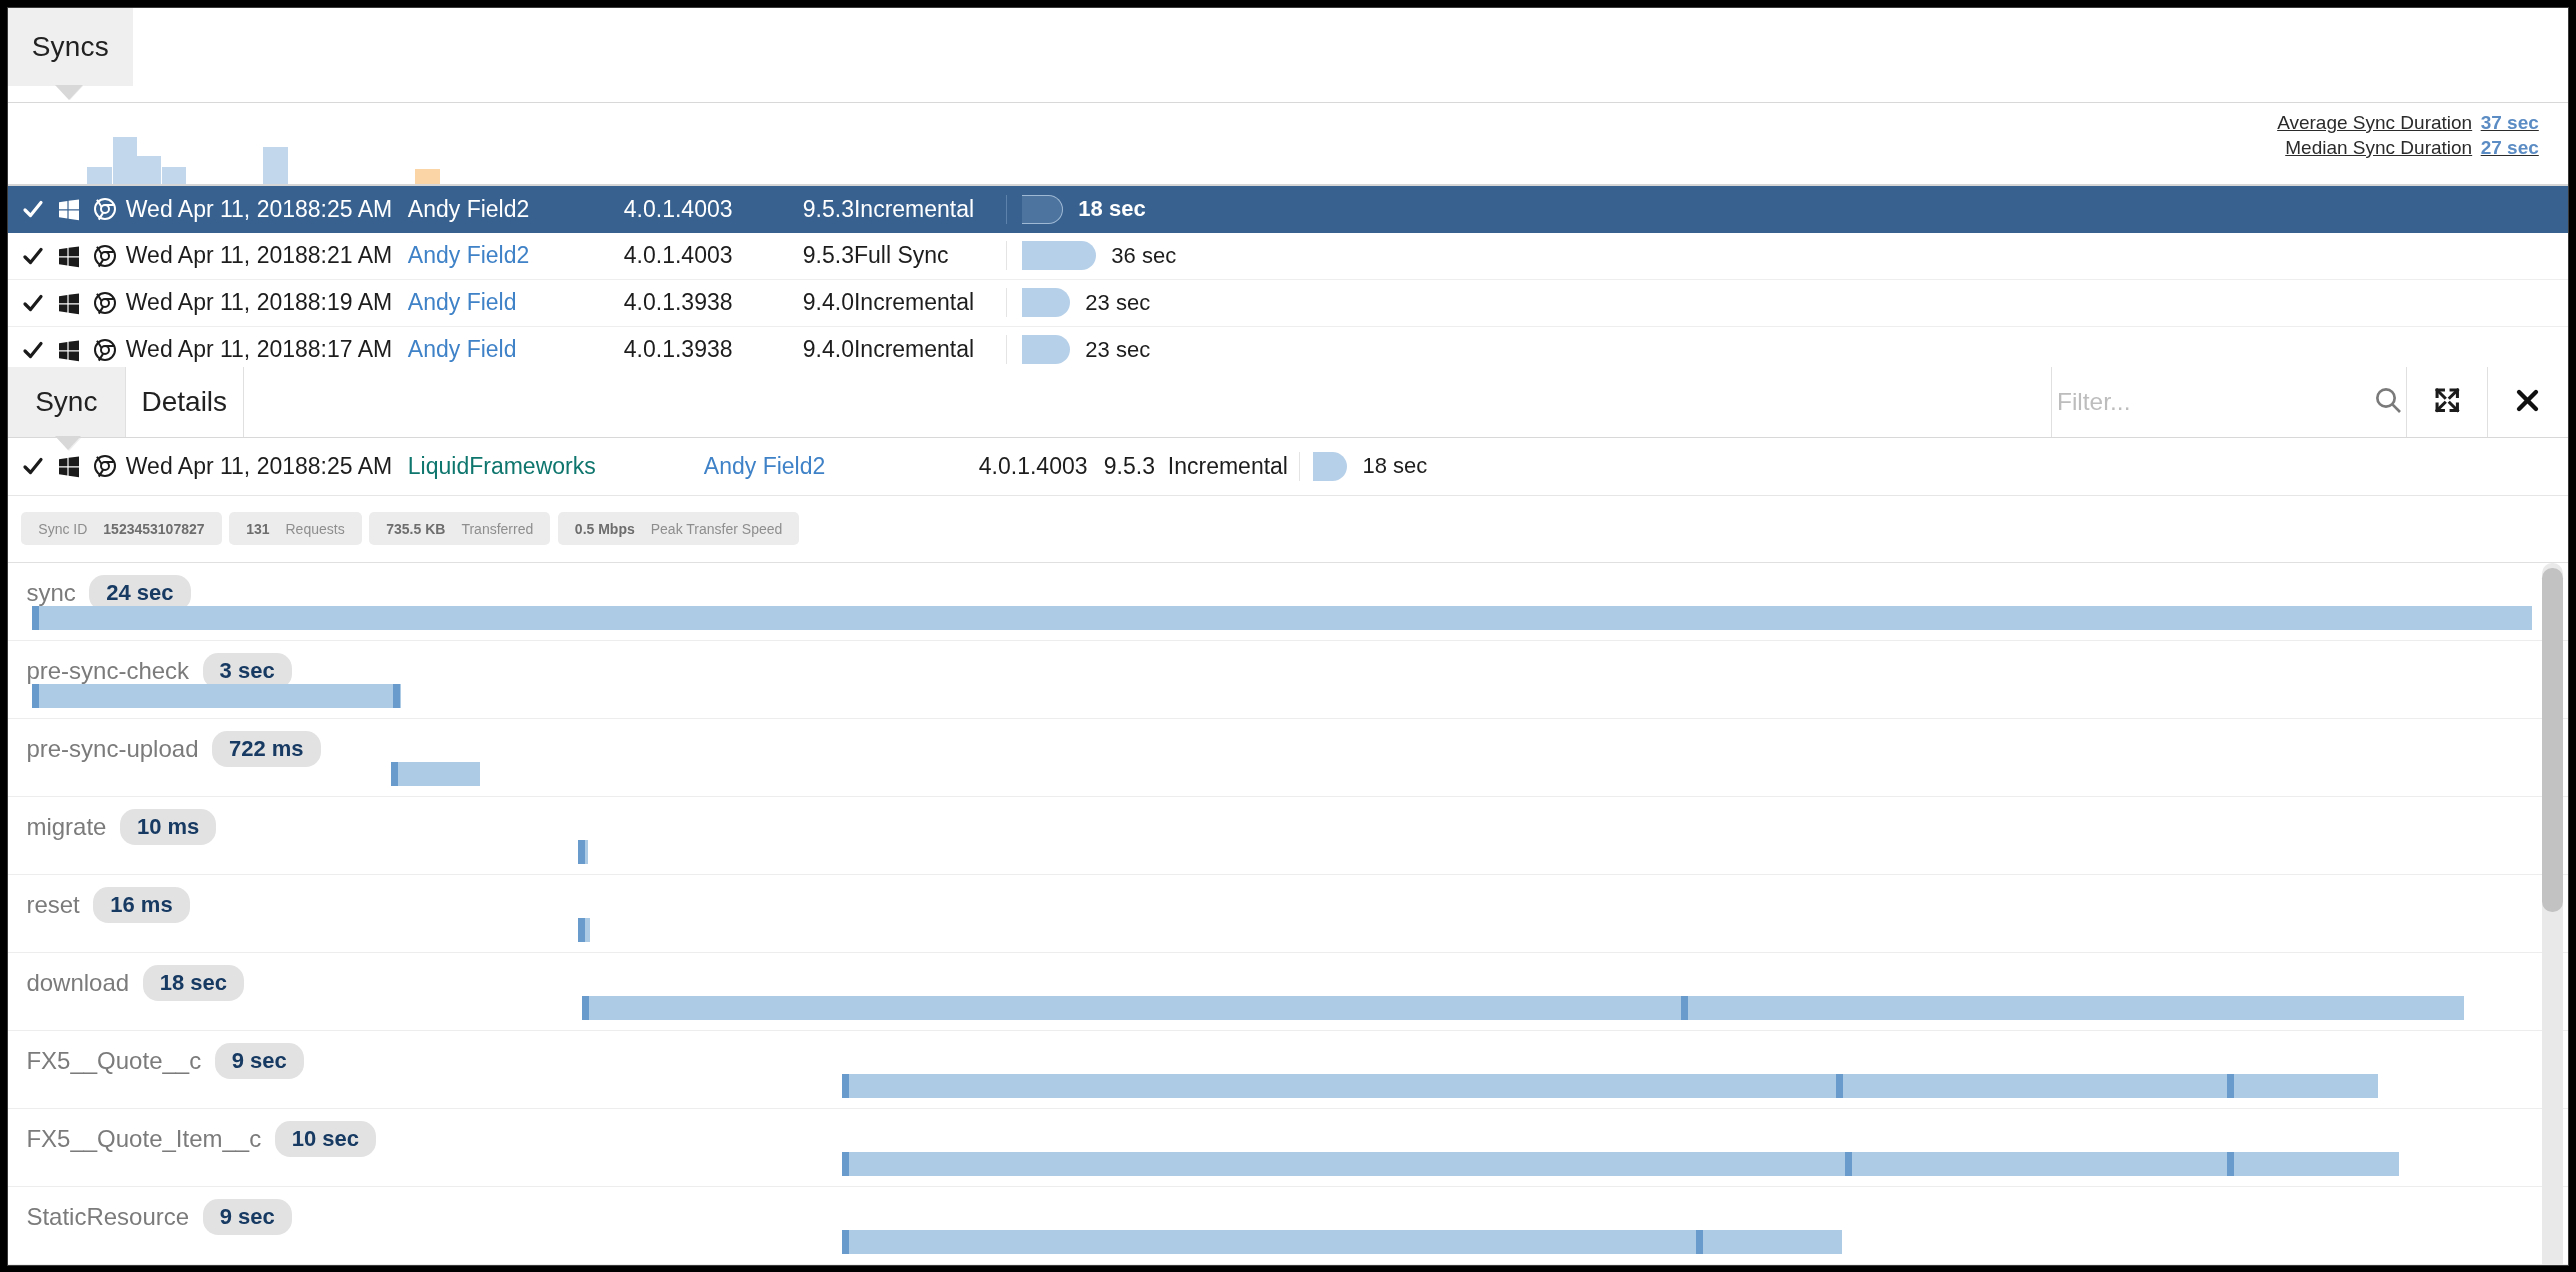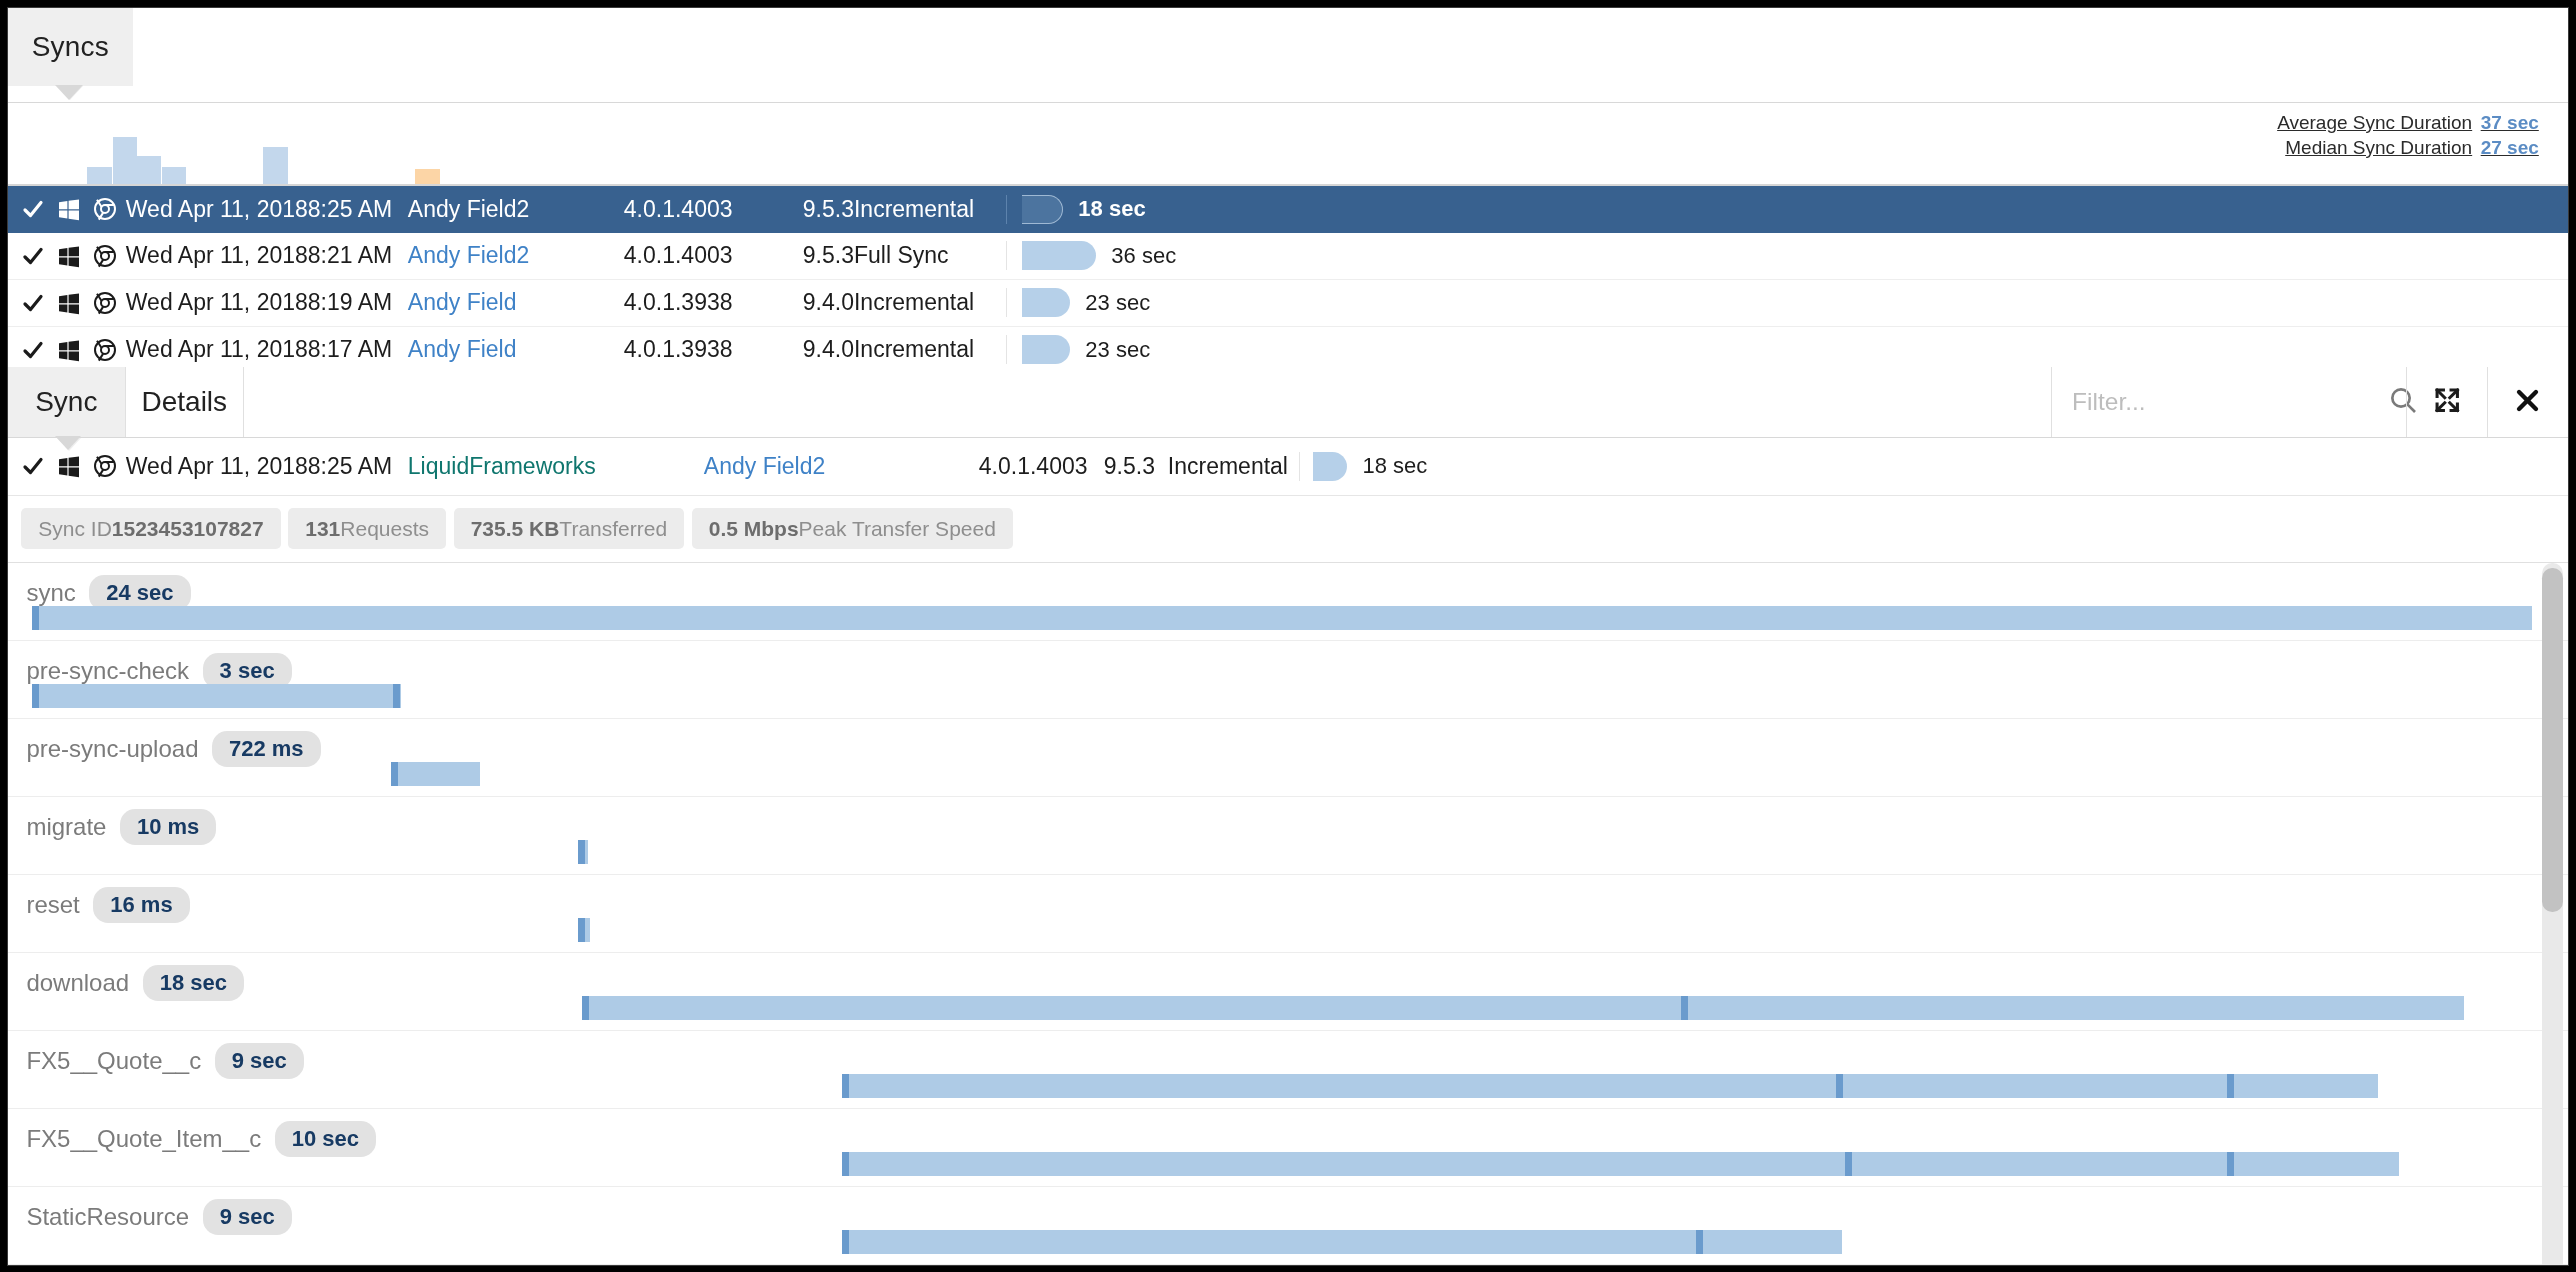--- a/index.html
+++ b/index.html
@@ -186,20 +186,21 @@
     border-right: 13.5px solid transparent;
     border-top: 14.4px solid #d8d8d8;
     z-index: -1;
   }
   .head-spacer { flex: 1 1 auto; }
   .filterbox {
     width: 355px;
     border-left: 1.7px solid #e0e0e0;
     display: flex; align-items: center;
     padding: 0 17px 0 20.3px;
+    justify-content: center;
   }
   .filterbox input {
     flex: 1 1 auto;
     border: none; outline: none;
     font-size: 24.5px;
     color: #444;
     font-family: "Liberation Sans", sans-serif;
     background: transparent;
   }
   .filterbox input::placeholder { color: #bdbdbd; }
@@ -234,23 +235,23 @@
   .pills {
     display: flex; align-items: center;
     gap: 7.6px;
     padding: 12px 0 12px 13.5px;
     height: 66px;
   }
   .pill {
     background: #ececec;
     border-radius: 5.1px;
     padding: 8.5px 17px;
-    font-size: 21px;
+    font-size: 14px;
     color: #5c5c5c;
-    display: flex; align-items: center; gap: 0;
+    display: flex; align-items: center; gap: 16px;
     white-space: nowrap;
   }
   .pill .k { color: #6d6d6d; font-weight: bold; }
   .pill .lbl { color: #8e8e8e; }
 
   
   .waterfall {
     position: relative;
     height: 724px;
     overflow: hidden;

